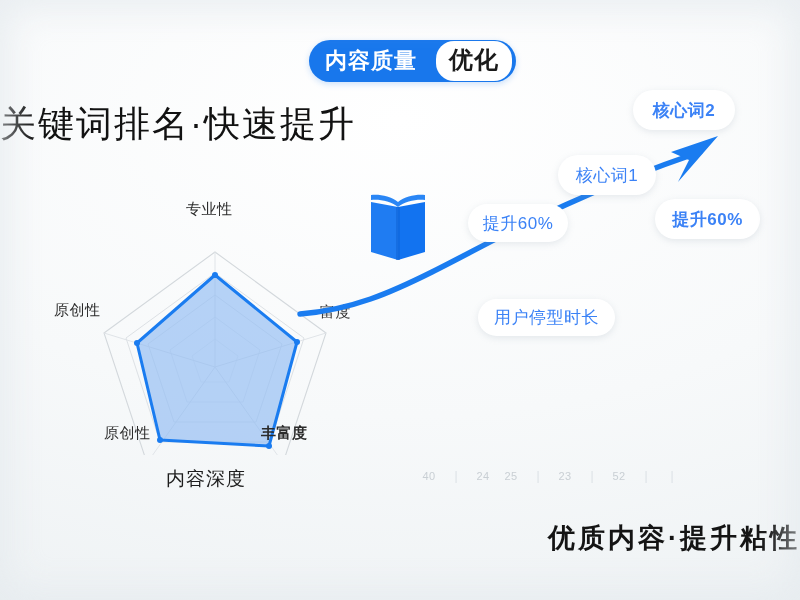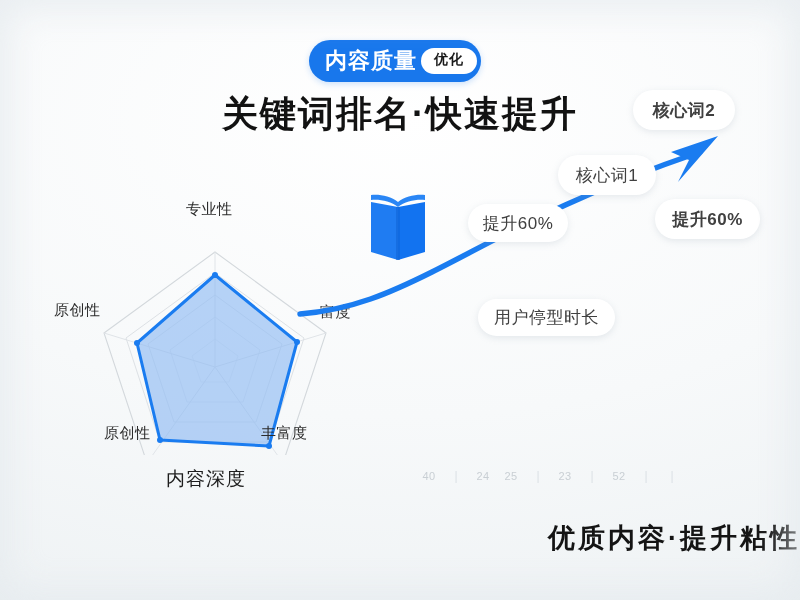--- a/index.html
+++ b/index.html
@@ -33,41 +33,41 @@
     background: #1877ec;
     border-radius: 21px;
     padding: 0 4px 0 16px;
     box-shadow: 0 2px 6px rgba(24,119,236,0.22);
   }
   #badge .b-main {
     color: #ffffff;
     font-size: 22px;
     font-weight: 700;
     letter-spacing: 1px;
-    padding-right: 4px;
+    padding-right: 19px;
     white-space: nowrap;
   }
   #badge .b-chip {
     background: #ffffff;
     color: #1a1a1a;
-    font-size: 14px;
+    font-size: 24px;
     font-weight: 700;
     letter-spacing: 1px;
     border-radius: 18px;
     padding: 3px 13px 5px 13px;
     white-space: nowrap;
   }
 
   
   #main-title {
     position: absolute;
-    left: 0; top: 90px; width: 800px;
-    text-align: center;
+    left: 0; top: 100px; width: 800px;
+    text-align: left;
     font-size: 36px;
-    font-weight: 700;
+    font-weight: 400;
     color: #121212;
     letter-spacing: 2px;
     white-space: nowrap;
   }
   #bottom-title {
     position: absolute;
     left: 0; top: 520px; width: 800px;
     text-align: right;
     font-size: 27px;
     font-weight: 700;
@@ -87,21 +87,21 @@
   .radar-label {
     position: absolute;
     font-size: 15px;
     color: #2b2b2b;
     white-space: nowrap;
     letter-spacing: 0.5px;
     text-align: right;
   }
   #lab-top    { left: 186px; top: 200px; }
   #lab-right  { left: 320px; top: 303px; }
-  #lab-br     { left: 261px; top: 424px; }
+  #lab-br     { left: 261px; top: 424px; font-weight: bold; }
   #lab-bl     { left: 104px; top: 424px; }
   #lab-left   { left: 54px;  top: 301px; }
 
   
   #curve-layer {
     position: absolute; left: 0; top: 0;
     width: 800px; height: 600px;
     pointer-events: none;
   }
 
@@ -111,21 +111,21 @@
     left: 367px; top: 186px;
     width: 62px; height: 80px;
   }
 
   
   .pill {
     position: absolute;
     display: flex; align-items: center; justify-content: center;
     background: #ffffff;
     border-radius: 20px;
-    color: #404040;
+    color: #3b82f6;
     font-size: 17px;
     letter-spacing: 0.5px;
     white-space: nowrap;
     box-shadow: 0 2px 7px rgba(140,155,170,0.20);
   }
   #pill-kw2      { left: 633px; top: 90px;  width: 102px; height: 40px; font-weight: 700; }
   #pill-kw1      { left: 558px; top: 155px; width: 98px;  height: 40px; }
   #pill-left60   { left: 468px; top: 204px; width: 100px; height: 38px; }
   #pill-right60  { left: 655px; top: 199px; width: 105px; height: 40px; font-weight: 700; }
   #pill-dwell    { left: 478px; top: 299px; width: 137px; height: 37px; }

